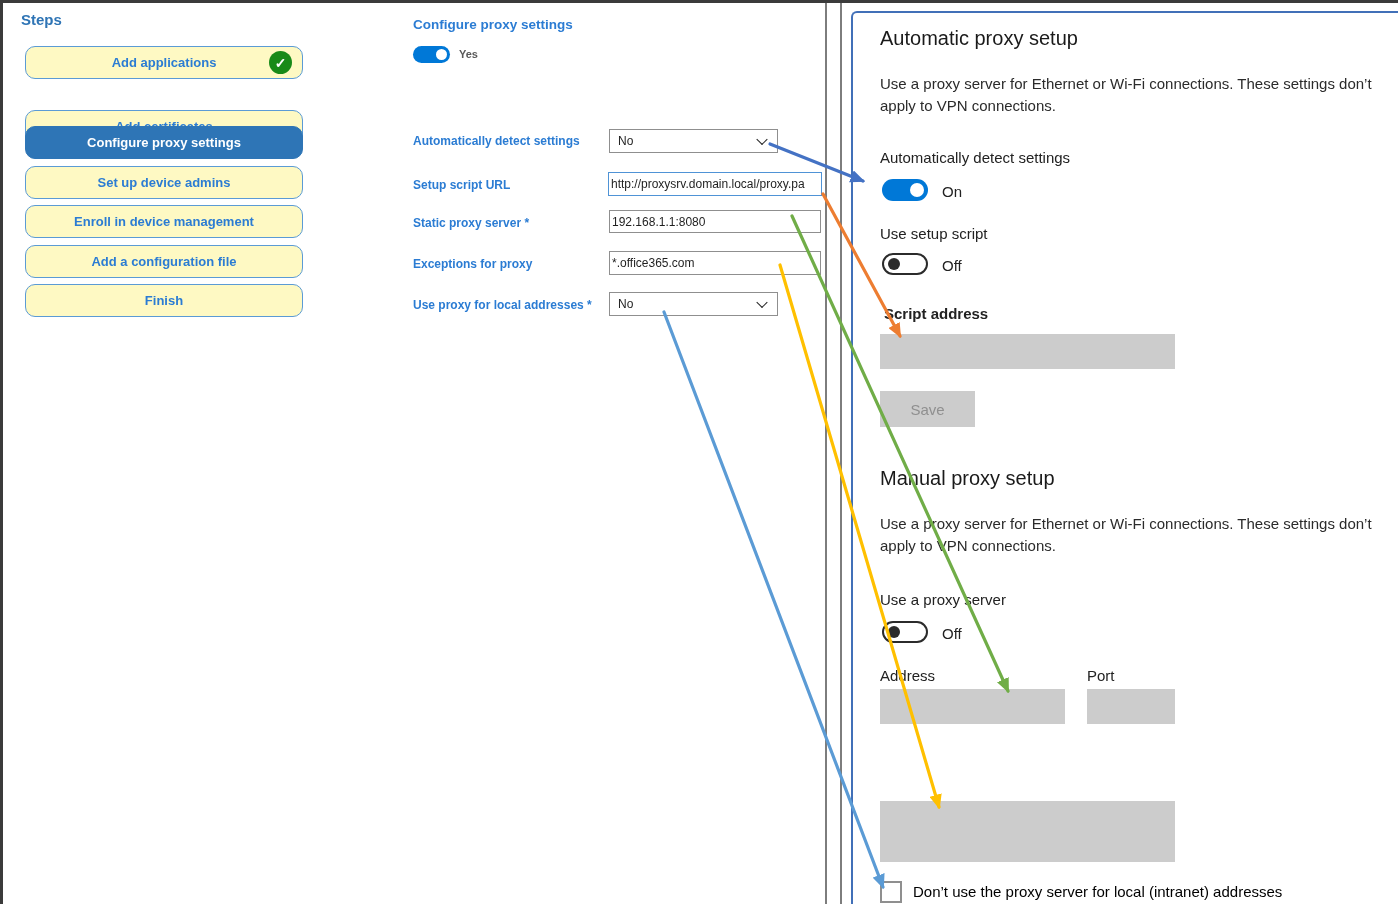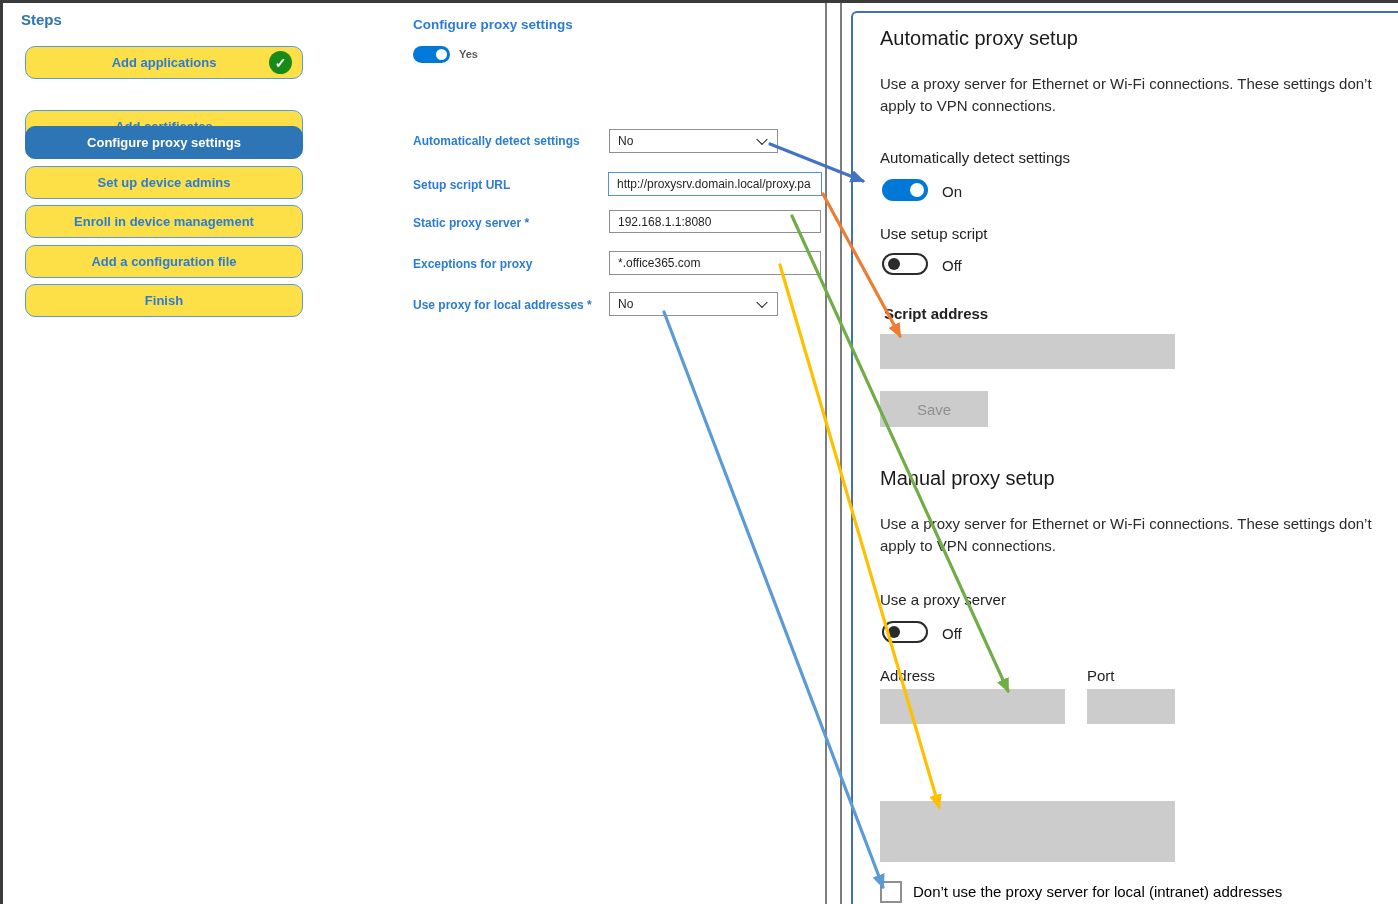--- a/index.html
+++ b/index.html
@@ -9,41 +9,41 @@
   #page {
     position:relative; width:1398px; height:904px; overflow:hidden;
     background:#fff; border-left:3px solid #3b3b3b; border-top:3px solid #3b3b3b;
   }
   .abs { position:absolute; }
 
   
   .steps-title { left:18px; top:8px; font-size:15px; font-weight:bold; color:#2E74B5; }
   .step-btn {
     left:22px; width:278px; height:33px; border:1.5px solid #5B9BD5; border-radius:10px;
-    background:#fde047; color:#2B7CD3; font-size:13px; font-weight:600;
+    background:#fef9c3; color:#2B7CD3; font-size:13px; font-weight:600;
     display:flex; align-items:center; justify-content:center; cursor:pointer;
   }
   .step-btn.active { background:#2E75B6; color:#fff; border-color:#2E75B6; }
   .check-badge {
     position:absolute; right:10px; top:4px; width:23px; height:23px; border-radius:50%;
     background:#188A18; color:#fff; font-size:14px; font-weight:bold;
     display:flex; align-items:center; justify-content:center;
   }
 
   
   .form-title { left:410px; top:14px; font-size:13.5px; font-weight:bold; color:#2B7CD3; }
   .mini-toggle { left:410px; top:43px; width:37px; height:17px; border-radius:9px; background:#0078D7; cursor:pointer; }
   .mini-toggle .knob { position:absolute; right:3px; top:3px; width:11px; height:11px; border-radius:50%; background:#fff; }
   .mini-toggle-label { left:456px; top:45px; font-size:11px; font-weight:600; color:#595959; }
 
   .fld-label { left:410px; font-size:12px; font-weight:600; color:#2B7CD3; }
   .fld-input {
     left:606px; width:212px; height:24px; border:1px solid #8f8f8f; background:#fff;
     font-family:"Liberation Sans", sans-serif; font-size:12px; color:#1f1f1f;
-    padding:0 8px; white-space:nowrap; overflow:hidden;
+    padding:0 2px; white-space:nowrap; overflow:hidden;
   }
   .fld-input.focused { border:1.5px solid #4f93d6; width:214px; left:605px; }
   .fld-select {
     left:606px; width:169px; height:24px; border:1px solid #8f8f8f; background:#fff;
     display:flex; align-items:center; padding:0 8px; font-size:12px; color:#1f1f1f; cursor:pointer;
   }
   .chevron {
     position:absolute; right:11px; top:50%; width:8px; height:8px;
     border-right:1.8px solid #222; border-bottom:1.8px solid #222;
     transform:translateY(-70%) rotate(45deg);
@@ -150,21 +150,21 @@
 
     <div class="abs set-label" style="left:27px; top:212px;">Use setup script</div>
     <div class="abs toggle off" style="left:29px; top:240px;">
         <span class="knob"></span>
       </div>
     <div class="abs toggle-state" style="left:89px; top:244px;">Off</div>
 
     <div class="abs set-label" style="left:31px; top:292px;font-weight:bold;">Script address</div>
     <div class="abs gray-box" style="left:27px; top:321px; width:295px; height:35px;"></div>
 
-    <button class="abs save-btn" style="left:27px; top:378px; width:108px; height:36px;">Save</button>
+    <button class="abs save-btn" style="left:27px; top:378px; width:95px; height:36px;">Save</button>
 
     <div class="abs set-h" style="left:27px; top:454px;">Manual proxy setup</div>
     <div class="abs set-p" style="left:27px; top:500px; width:505px;">Use a proxy server for Ethernet or Wi-Fi connections. These settings don’t apply to VPN connections.</div>
 
     <div class="abs set-label" style="left:27px; top:578px;">Use a proxy server</div>
     <div class="abs toggle off" style="left:29px; top:608px;">
         <span class="knob"></span>
       </div>
     <div class="abs toggle-state" style="left:89px; top:612px;">Off</div>
 

